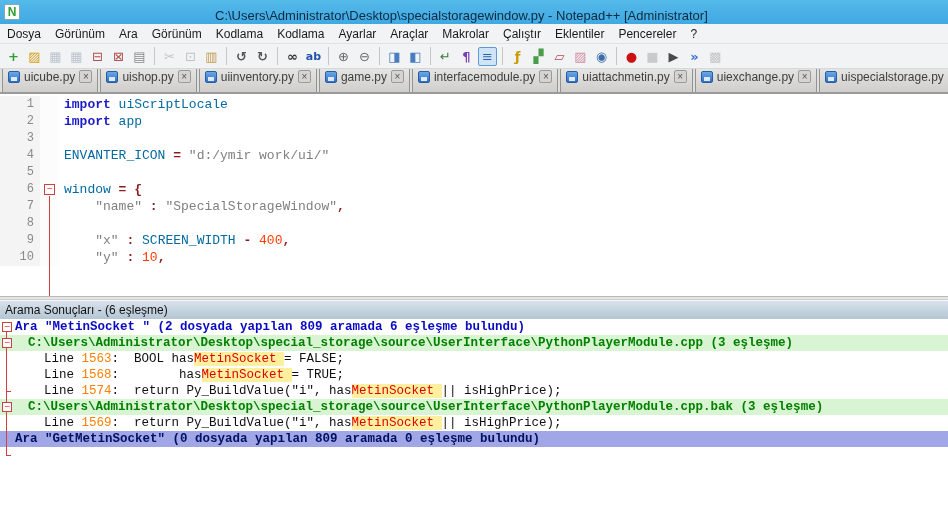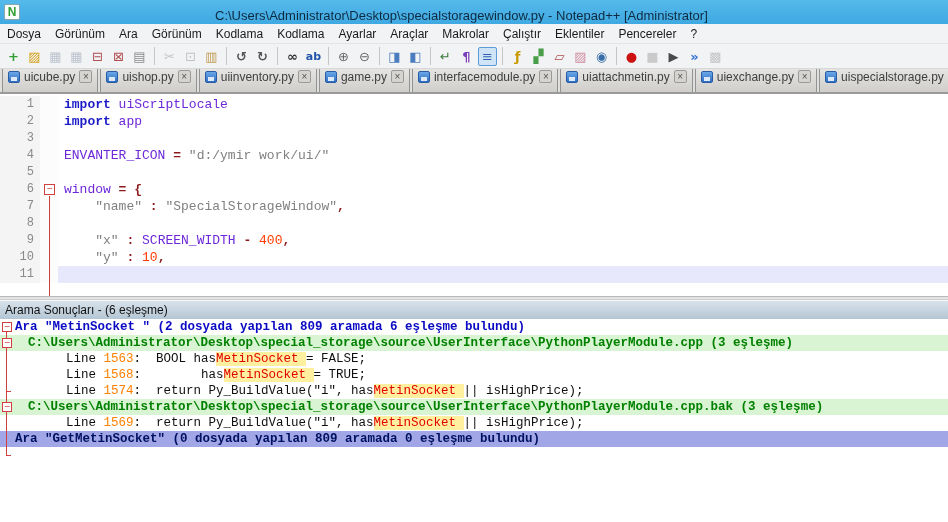--- a/index.html
+++ b/index.html
@@ -47,38 +47,38 @@
   .crow { display:flex; height:17px; line-height:17px; white-space:pre; }
   .ln { flex:0 0 40px; text-align:right; padding-right:6px; color:#8a8a8a; background:#f4f4f4;
     font-size:12px; }
   .fm { flex:0 0 18px; background:radial-gradient(#ddd 22%, transparent 23%) 0 0/4px 4px #fcfcfc; }
   .ct { flex:1 1 auto; padding-left:6px; }
   .crow.cur .ct { background:#e8e8fd; }
   .k { color:#1d1dc8; font-weight:bold; }
   .s { color:#808080; }
   .n { color:#ff3c00; }
   .o { color:#8b1a1a; font-weight:bold; }
-  .d { color:#6d28d9; }
+  .d { color:#0369a1; }
   .fold-box { position:absolute; width:11px; height:11px; border:1px solid #d04040; background:#fff;
     color:#d04040; font-size:10px; line-height:9px; text-align:center; z-index:3; }
   .ed-foldline { position:absolute; left:49px; width:1px; background:#d04040; z-index:2; }
 
   
   .splitter { height:4px; background:#e4e4e4; border-top:1px solid #b8b8b8; border-bottom:1px solid #cfcfcf; }
 
   
   .phead { height:19px; background:linear-gradient(#d8e2eb,#b4c6d4); border-top:1px solid #f4f8fb;
     font-size:12px; color:#111; display:flex; align-items:center; padding-left:5px; }
   .results { position:relative; height:203px; background:#fff; font-family:"Liberation Mono", monospace;
     font-size:12.5px; overflow:hidden; }
   .srow { height:16px; line-height:16px; white-space:pre; }
   .r-search { color:#0a0ac4; font-weight:bold; padding-left:15px; }
   .r-search.sel { background:#a0a6e6; color:#001060; }
   .r-file { color:#008000; font-weight:bold; background:#d9f4d2; padding-left:28px; }
-  .r-line { color:#101010; padding-left:66px; }
+  .r-line { color:#101010; padding-left:44px; }
   .lnum { color:#ff8000; }
   .hl { background:#fff0a0; color:#e00000; }
   .sr-foldline { position:absolute; width:1px; background:#d04040; z-index:2; }
   .sr-stub { position:absolute; height:1px; background:#d04040; z-index:2; }
 </style>
 </head>
 <body>
 
 <div class="titlebar">
   <div class="npp-icon">N</div>
@@ -191,21 +191,20 @@
   <div class="crow"><span class="ln">1</span><span class="fm"></span><span class="ct"><span class="k">import</span><span class="d"> uiScriptLocale</span></span></div>
   <div class="crow"><span class="ln">2</span><span class="fm"></span><span class="ct"><span class="k">import</span><span class="d"> app</span></span></div>
   <div class="crow"><span class="ln">3</span><span class="fm"></span><span class="ct"></span></div>
   <div class="crow"><span class="ln">4</span><span class="fm"></span><span class="ct"><span class="d">ENVANTER_ICON </span><span class="o">= </span><span class="s">"d:/ymir work/ui/"</span></span></div>
   <div class="crow"><span class="ln">5</span><span class="fm"></span><span class="ct"></span></div>
   <div class="crow"><span class="ln">6</span><span class="fm"></span><span class="ct"><span class="d">window </span><span class="o">= {</span></span></div>
   <div class="crow"><span class="ln">7</span><span class="fm"></span><span class="ct"><span class="d">    </span><span class="s">"name"</span><span class="o"> : </span><span class="s">"SpecialStorageWindow"</span><span class="o">,</span></span></div>
   <div class="crow"><span class="ln">8</span><span class="fm"></span><span class="ct"></span></div>
   <div class="crow"><span class="ln">9</span><span class="fm"></span><span class="ct"><span class="d">    </span><span class="s">"x"</span><span class="o"> : </span><span class="d">SCREEN_WIDTH </span><span class="o">- </span><span class="n">400</span><span class="o">,</span></span></div>
   <div class="crow"><span class="ln">10</span><span class="fm"></span><span class="ct"><span class="d">    </span><span class="s">"y"</span><span class="o"> : </span><span class="n">10</span><span class="o">,</span></span></div>
-  <div class="crow cur"><span class="ln">11</span><span class="fm"></span><span class="ct"></span></div>
   <div class="fold-box" style="left:44px;top:90px">−</div>
   <div class="ed-foldline" style="top:102px;height:100px"></div>
 </div>
 
 <div class="splitter"></div>
 
 <div class="phead">
   <span>Arama Sonuçları - (6 eşleşme)</span>
 </div>
 <div class="results">

